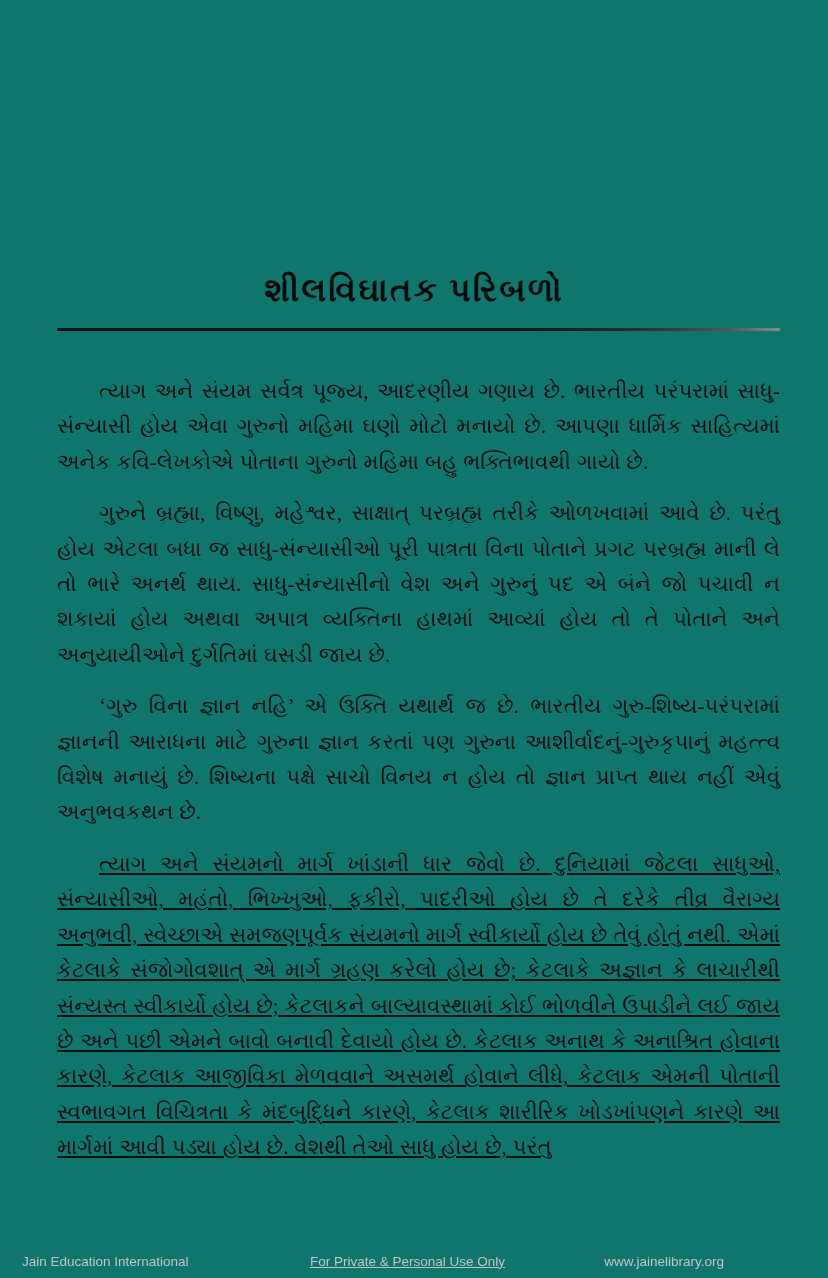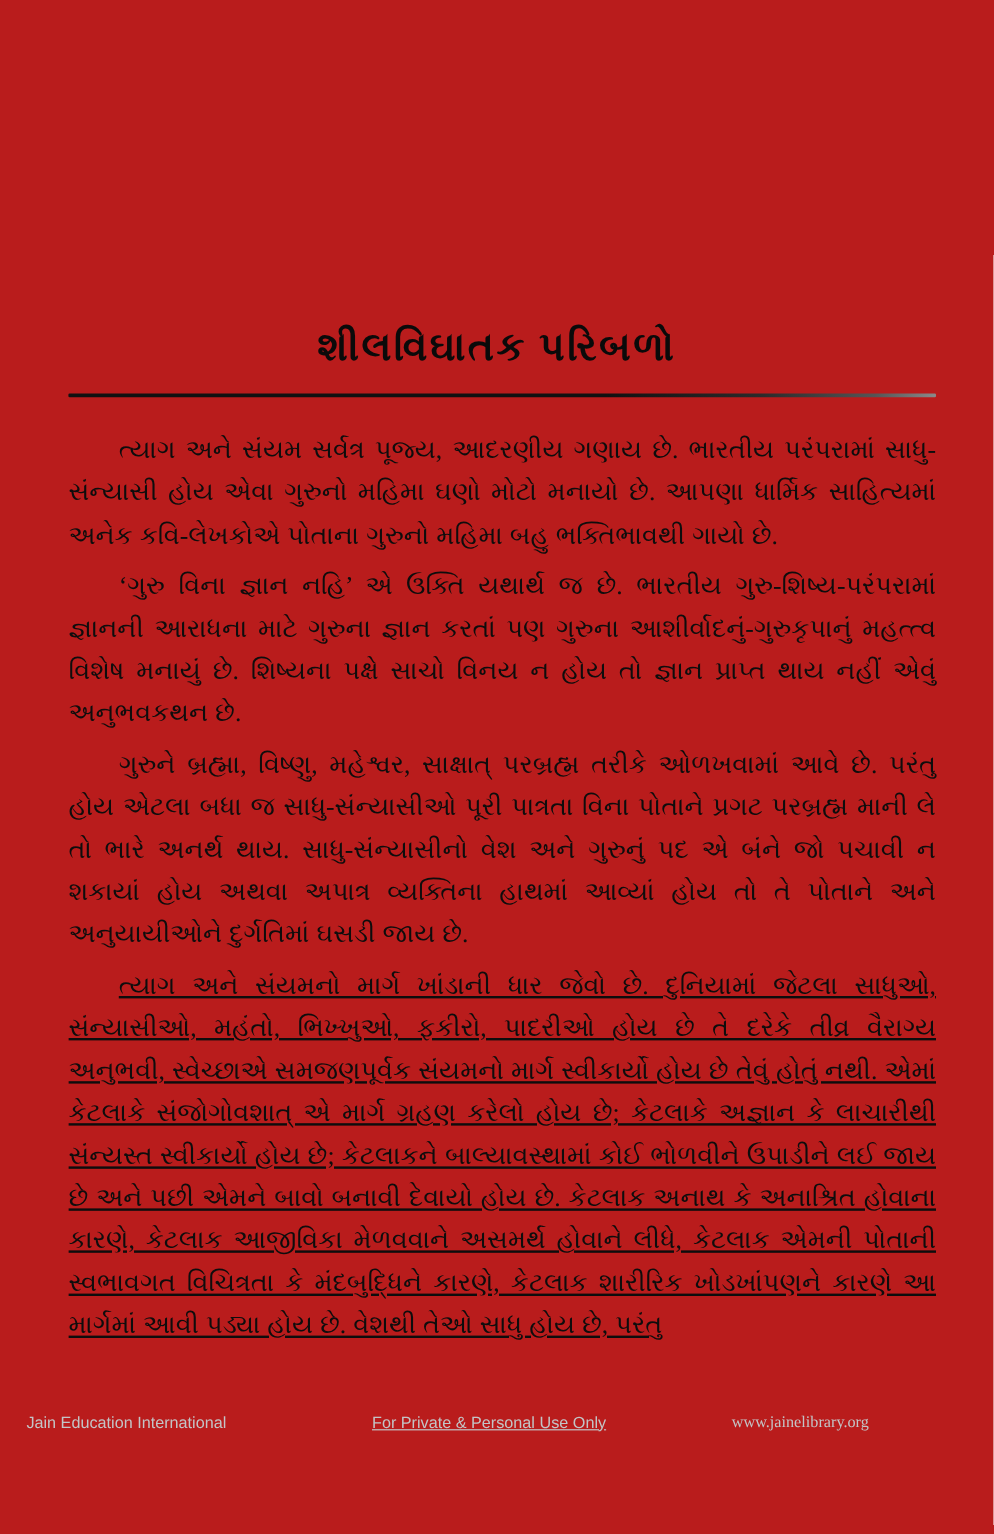--- a/index.html
+++ b/index.html
@@ -6,21 +6,21 @@
   html, body {
     margin: 0;
     padding: 0;
     background: #ffffff;
   }
 
   .page {
     position: relative;
     width: 828px;
     height: 1278px;
-    background: #b91c1c;
+    background: #0f766e;
     overflow: hidden;
     font-family: "Liberation Serif", "DejaVu Serif", serif;
   }
 
   
   .title-block {
     position: absolute;
     left: 0;
     top: 272px;
     width: 828px;
@@ -56,41 +56,41 @@
     width: 723px;
   }
 
   .para {
     font-family: "Liberation Serif", "DejaVu Serif", serif;
     font-size: 21.4px;
     line-height: 35.4px;
     color: #0d0d0d;
     text-align: justify;
     text-justify: inter-word;
-    margin: 0 0 7px 0;
+    margin: 16px 0 7px 0;
     text-indent: 42px;
     word-spacing: 0.5px;
   }
 
   .para:last-child {
     margin-bottom: 0;
     text-decoration: underline;
   }
 
   
   .para-clipped {
     max-height: 360px;
     overflow: hidden;
   }
 
   
   .footer {
     position: absolute;
     left: 0;
-    top: 1174px;
+    top: 1250px;
     width: 748px;
     height: 22px;
     display: flex;
     align-items: center;
   }
 
   .footer-left {
     position: absolute;
     left: 22px;
     font-family: "Liberation Sans", "DejaVu Sans", sans-serif;
@@ -105,41 +105,41 @@
     font-family: "Liberation Sans", "DejaVu Sans", sans-serif;
     font-size: 13.5px;
     color: #c3c4c6;
     white-space: nowrap;
     text-decoration: underline;
   }
 
   .footer-right {
     position: absolute;
     right: 24px;
-    font-family: Liberation Serif, serif;
+    font-family: Liberation Sans, sans-serif;
     font-size: 13.5px;
     color: #c3c4c6;
     white-space: nowrap;
   }
 </style>
 </head>
 <body>
 
 <div class="page">
 
   <div class="title-block">
     <div class="page-title">શીલવિઘાતક પરિબળો</div>
   </div>
 
   <div class="title-rule"></div>
 
   <div class="body-text">
     <p class="para">ત્યાગ અને સંયમ સર્વત્ર પૂજ્ય, આદરણીય ગણાય છે. ભારતીય પરંપરામાં સાધુ-સંન્યાસી હોય એવા ગુરુનો મહિમા ઘણો મોટો મનાયો છે. આપણા ધાર્મિક સાહિત્યમાં અનેક કવિ-લેખકોએ પોતાના ગુરુનો મહિમા બહુ ભક્તિભાવથી ગાયો છે.</p>
+    <p class="para">ગુરુને બ્રહ્મા, વિષ્ણુ, મહેશ્વર, સાક્ષાત્ પરબ્રહ્મ તરીકે ઓળખવામાં આવે છે. પરંતુ હોય એટલા બધા જ સાધુ-સંન્યાસીઓ પૂરી પાત્રતા વિના પોતાને પ્રગટ પરબ્રહ્મ માની લે તો ભારે અનર્થ થાય. સાધુ-સંન્યાસીનો વેશ અને ગુરુનું પદ એ બંને જો પચાવી ન શકાયાં હોય અથવા અપાત્ર વ્યક્તિના હાથમાં આવ્યાં હોય તો તે પોતાને અને અનુયાયીઓને દુર્ગતિમાં ઘસડી જાય છે.</p>
     <p class="para">‘ગુરુ વિના જ્ઞાન નહિ’ એ ઉક્તિ યથાર્થ જ છે. ભારતીય ગુરુ-શિષ્ય-પરંપરામાં જ્ઞાનની આરાધના માટે ગુરુના જ્ઞાન કરતાં પણ ગુરુના આશીર્વાદનું-ગુરુકૃપાનું મહત્ત્વ વિશેષ મનાયું છે. શિષ્યના પક્ષે સાચો વિનય ન હોય તો જ્ઞાન પ્રાપ્ત થાય નહીં એવું અનુભવકથન છે.</p>
-    <p class="para">ગુરુને બ્રહ્મા, વિષ્ણુ, મહેશ્વર, સાક્ષાત્ પરબ્રહ્મ તરીકે ઓળખવામાં આવે છે. પરંતુ હોય એટલા બધા જ સાધુ-સંન્યાસીઓ પૂરી પાત્રતા વિના પોતાને પ્રગટ પરબ્રહ્મ માની લે તો ભારે અનર્થ થાય. સાધુ-સંન્યાસીનો વેશ અને ગુરુનું પદ એ બંને જો પચાવી ન શકાયાં હોય અથવા અપાત્ર વ્યક્તિના હાથમાં આવ્યાં હોય તો તે પોતાને અને અનુયાયીઓને દુર્ગતિમાં ઘસડી જાય છે.</p>
     <p class="para para-clipped">ત્યાગ અને સંયમનો માર્ગ ખાંડાની ધાર જેવો છે. દુનિયામાં જેટલા સાધુઓ, સંન્યાસીઓ, મહંતો, ભિખ્ખુઓ, ફકીરો, પાદરીઓ હોય છે તે દરેકે તીવ્ર વૈરાગ્ય અનુભવી, સ્વેચ્છાએ સમજણપૂર્વક સંયમનો માર્ગ સ્વીકાર્યો હોય છે તેવું હોતું નથી. એમાં કેટલાકે સંજોગોવશાત્ એ માર્ગ ગ્રહણ કરેલો હોય છે; કેટલાકે અજ્ઞાન કે લાચારીથી સંન્યસ્ત સ્વીકાર્યો હોય છે; કેટલાકને બાલ્યાવસ્થામાં કોઈ ભોળવીને ઉપાડીને લઈ જાય છે અને પછી એમને બાવો બનાવી દેવાયો હોય છે. કેટલાક અનાથ કે અનાશ્રિત હોવાના કારણે, કેટલાક આજીવિકા મેળવવાને અસમર્થ હોવાને લીધે, કેટલાક એમની પોતાની સ્વભાવગત વિચિત્રતા કે મંદબુદ્ધિને કારણે, કેટલાક શારીરિક ખોડખાંપણને કારણે આ માર્ગમાં આવી પડ્યા હોય છે. વેશથી તેઓ સાધુ હોય છે, પરંતુ</p>
   </div>
 
   <div class="footer">
     <span class="footer-left">Jain Education International</span>
     <span class="footer-center">For Private &amp; Personal Use Only</span>
     <span class="footer-right">www.jainelibrary.org</span>
   </div>
 
 </div>

